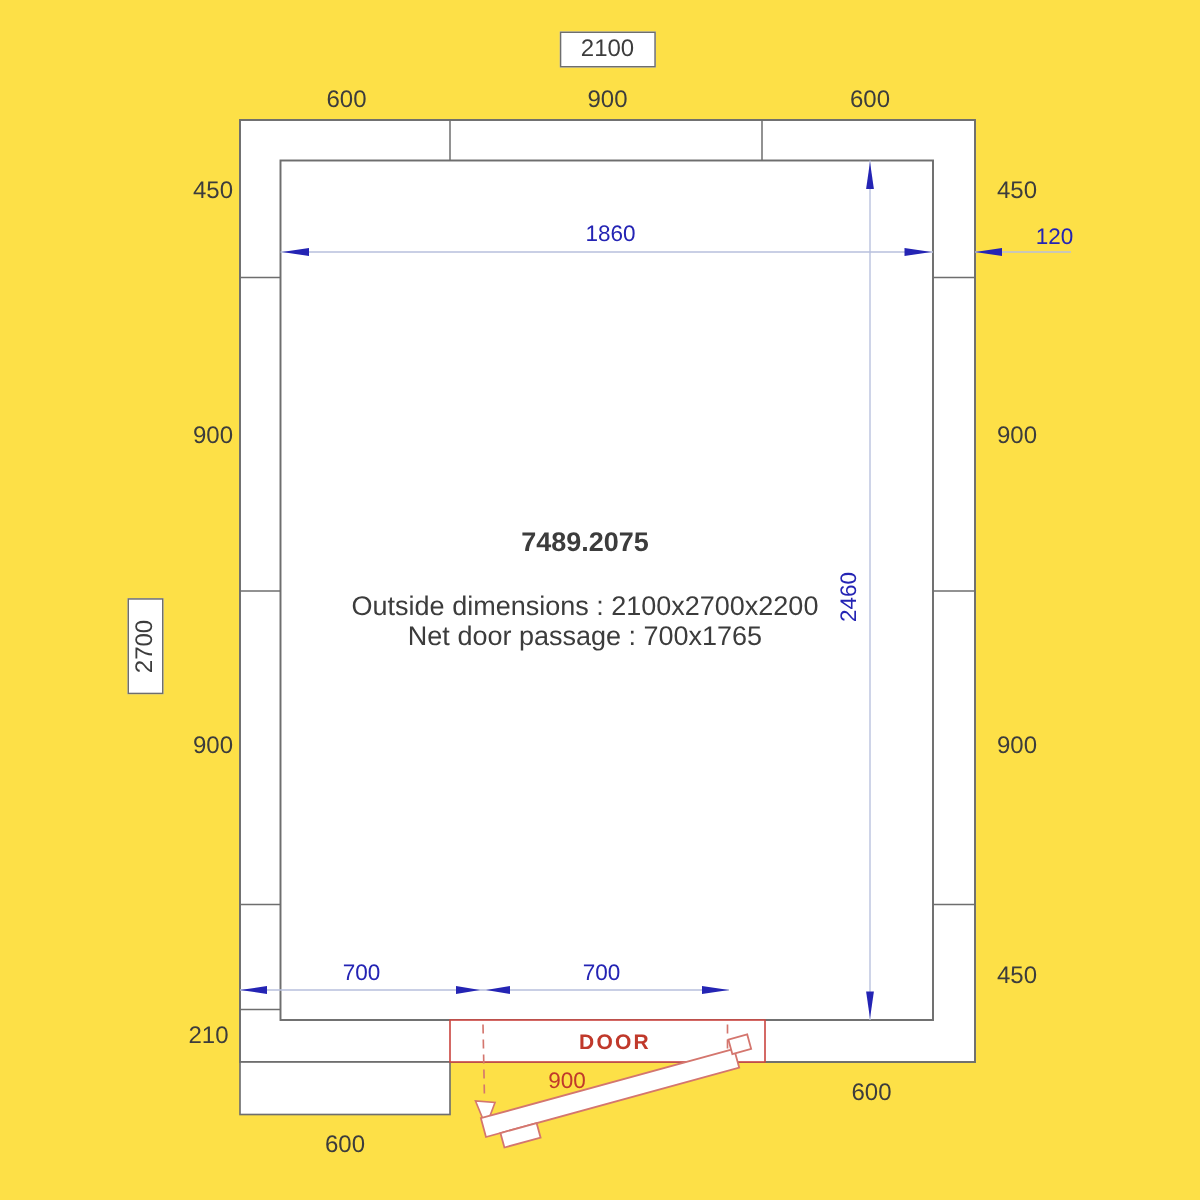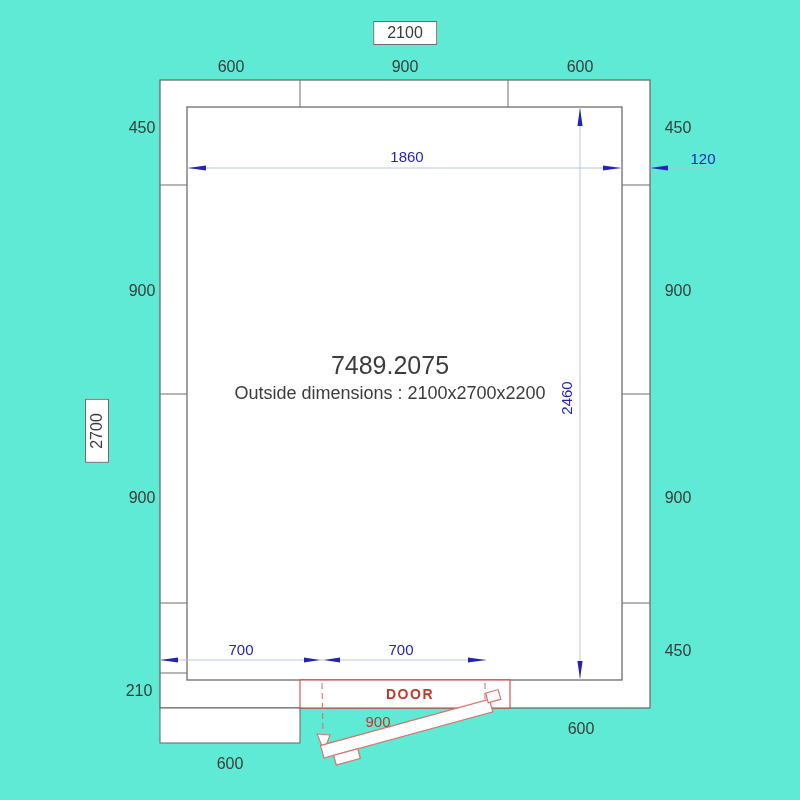--- a/index.html
+++ b/index.html
@@ -1,29 +1,29 @@
 <!DOCTYPE html>
 <html><head>
 <meta charset="utf-8">
 <style>
   html,body{margin:0;padding:0;background:#fff;}
-  #canvas{position:relative;width:800px;height:800px;background:#5eead4;overflow:hidden;
+  #canvas{position:relative;width:800px;height:800px;background:#fde047;overflow:hidden;
           font-family:"Liberation Sans",sans-serif;}
   svg{position:absolute;left:0;top:0;}
   .lbl{position:absolute;transform:translate(-50%,-50%);font-size:16px;color:#3c3c3c;
        white-space:nowrap;line-height:1;}
   .blue{color:#2424b4;font-size:15px;}
   .red{color:#c0392b;}
   .rot{transform:translate(-50%,-50%) rotate(-90deg);}
   .boxed{border:1.3px solid #6e6e6e;padding:3px 13px;background:#fff;}
   .door-lbl{font-size:14px;font-weight:bold;letter-spacing:1.5px;}
   .d900{font-size:15px;}
   .title-block{position:absolute;left:390px;top:351px;transform:translateX(-50%);
                text-align:center;color:#3c3c3c;}
-  .title-block .model{font-size:25px;margin-bottom:3px;}
+  .title-block .model{font-size:18px;margin-bottom:22px;font-weight:bold;}
   .title-block .sub{font-size:18px;line-height:20px;}
 </style>
 </head>
 <body>
 
 <div id="canvas">
 
   <svg width="800" height="800" viewBox="0 0 800 800">
 
     <rect x="160" y="80" width="490" height="628" fill="#fff" stroke="#6e6e6e" stroke-width="1.3"></rect>
@@ -96,15 +96,16 @@
 
   <span class="lbl red door-lbl" style="left:410px;top:694px;">DOOR</span>
   <span class="lbl red d900" style="left:378px;top:721px;">900</span>
 
   <span class="lbl" style="left:581px;top:729px;">600</span>
   <span class="lbl" style="left:230px;top:764px;">600</span>
 
   <div class="title-block">
     <div class="model">7489.2075</div>
     <div class="sub">Outside dimensions : 2100x2700x2200</div>
+    <div class="sub">Net door passage : 700x1765</div>
   </div>
 
 </div>
 
 </body></html>

